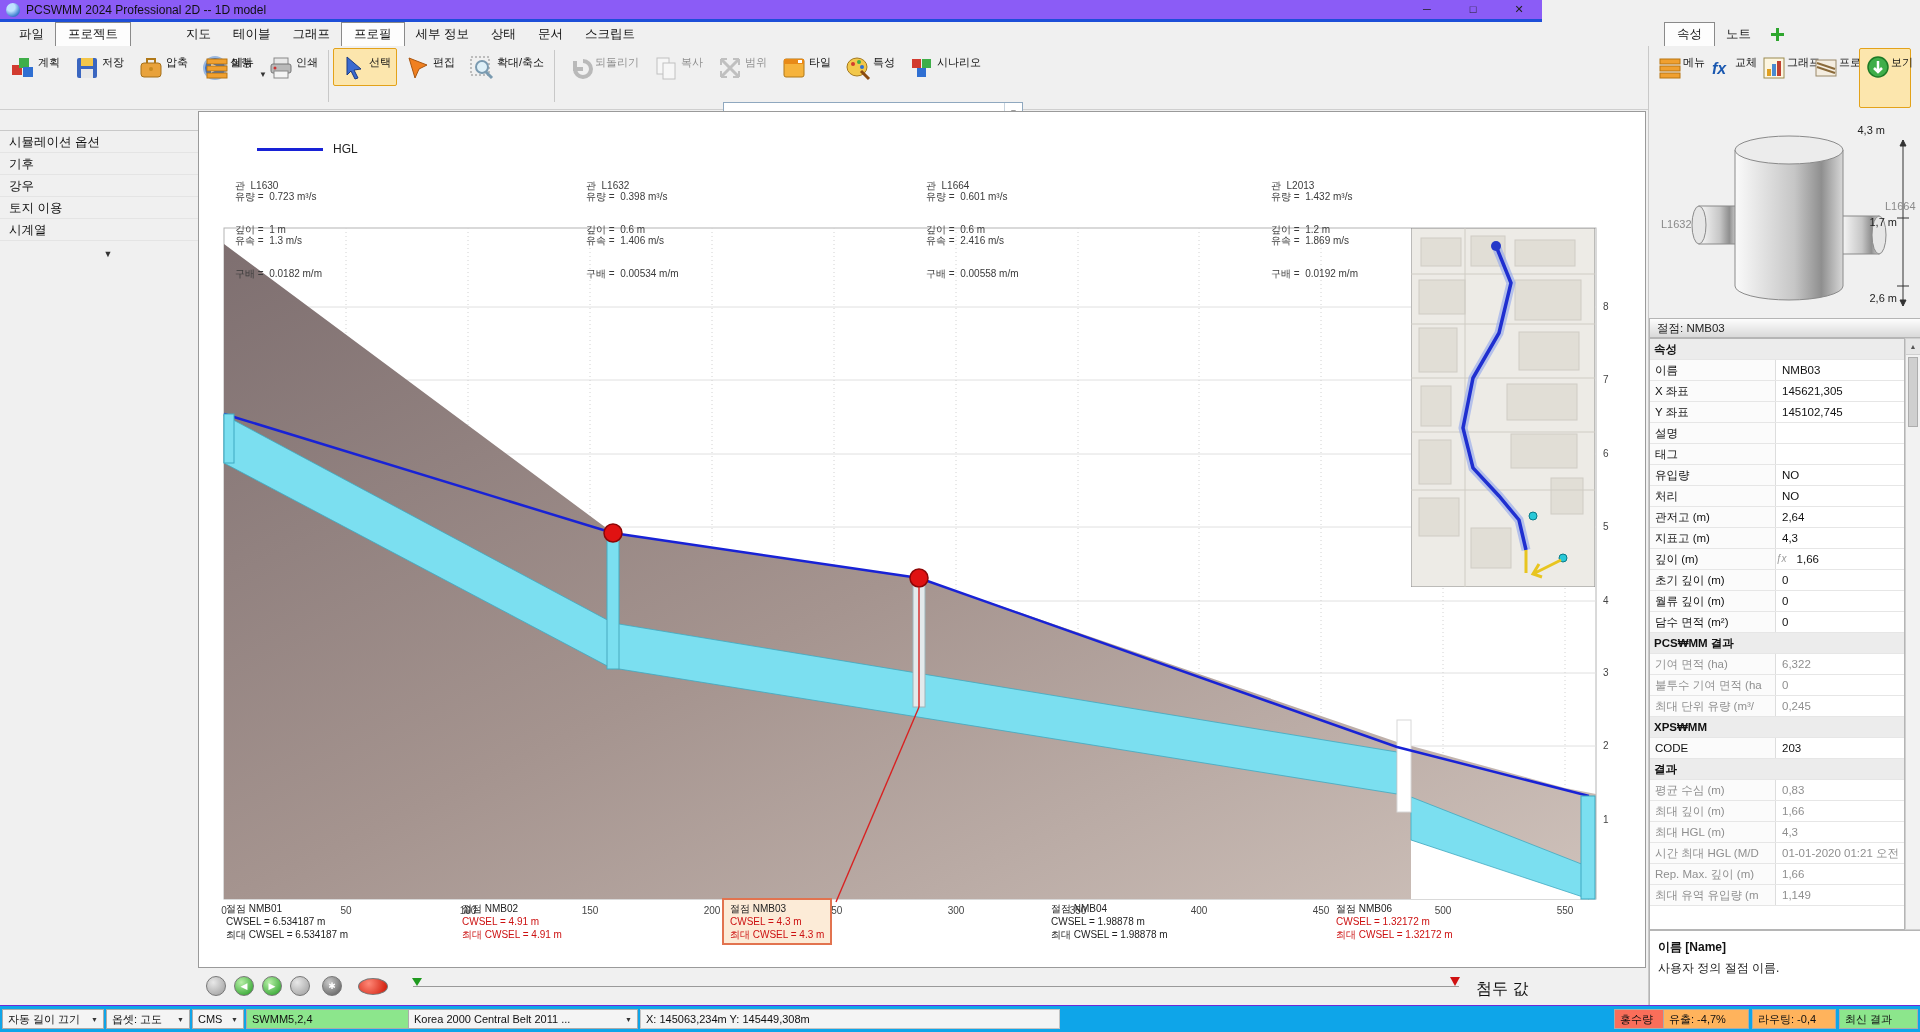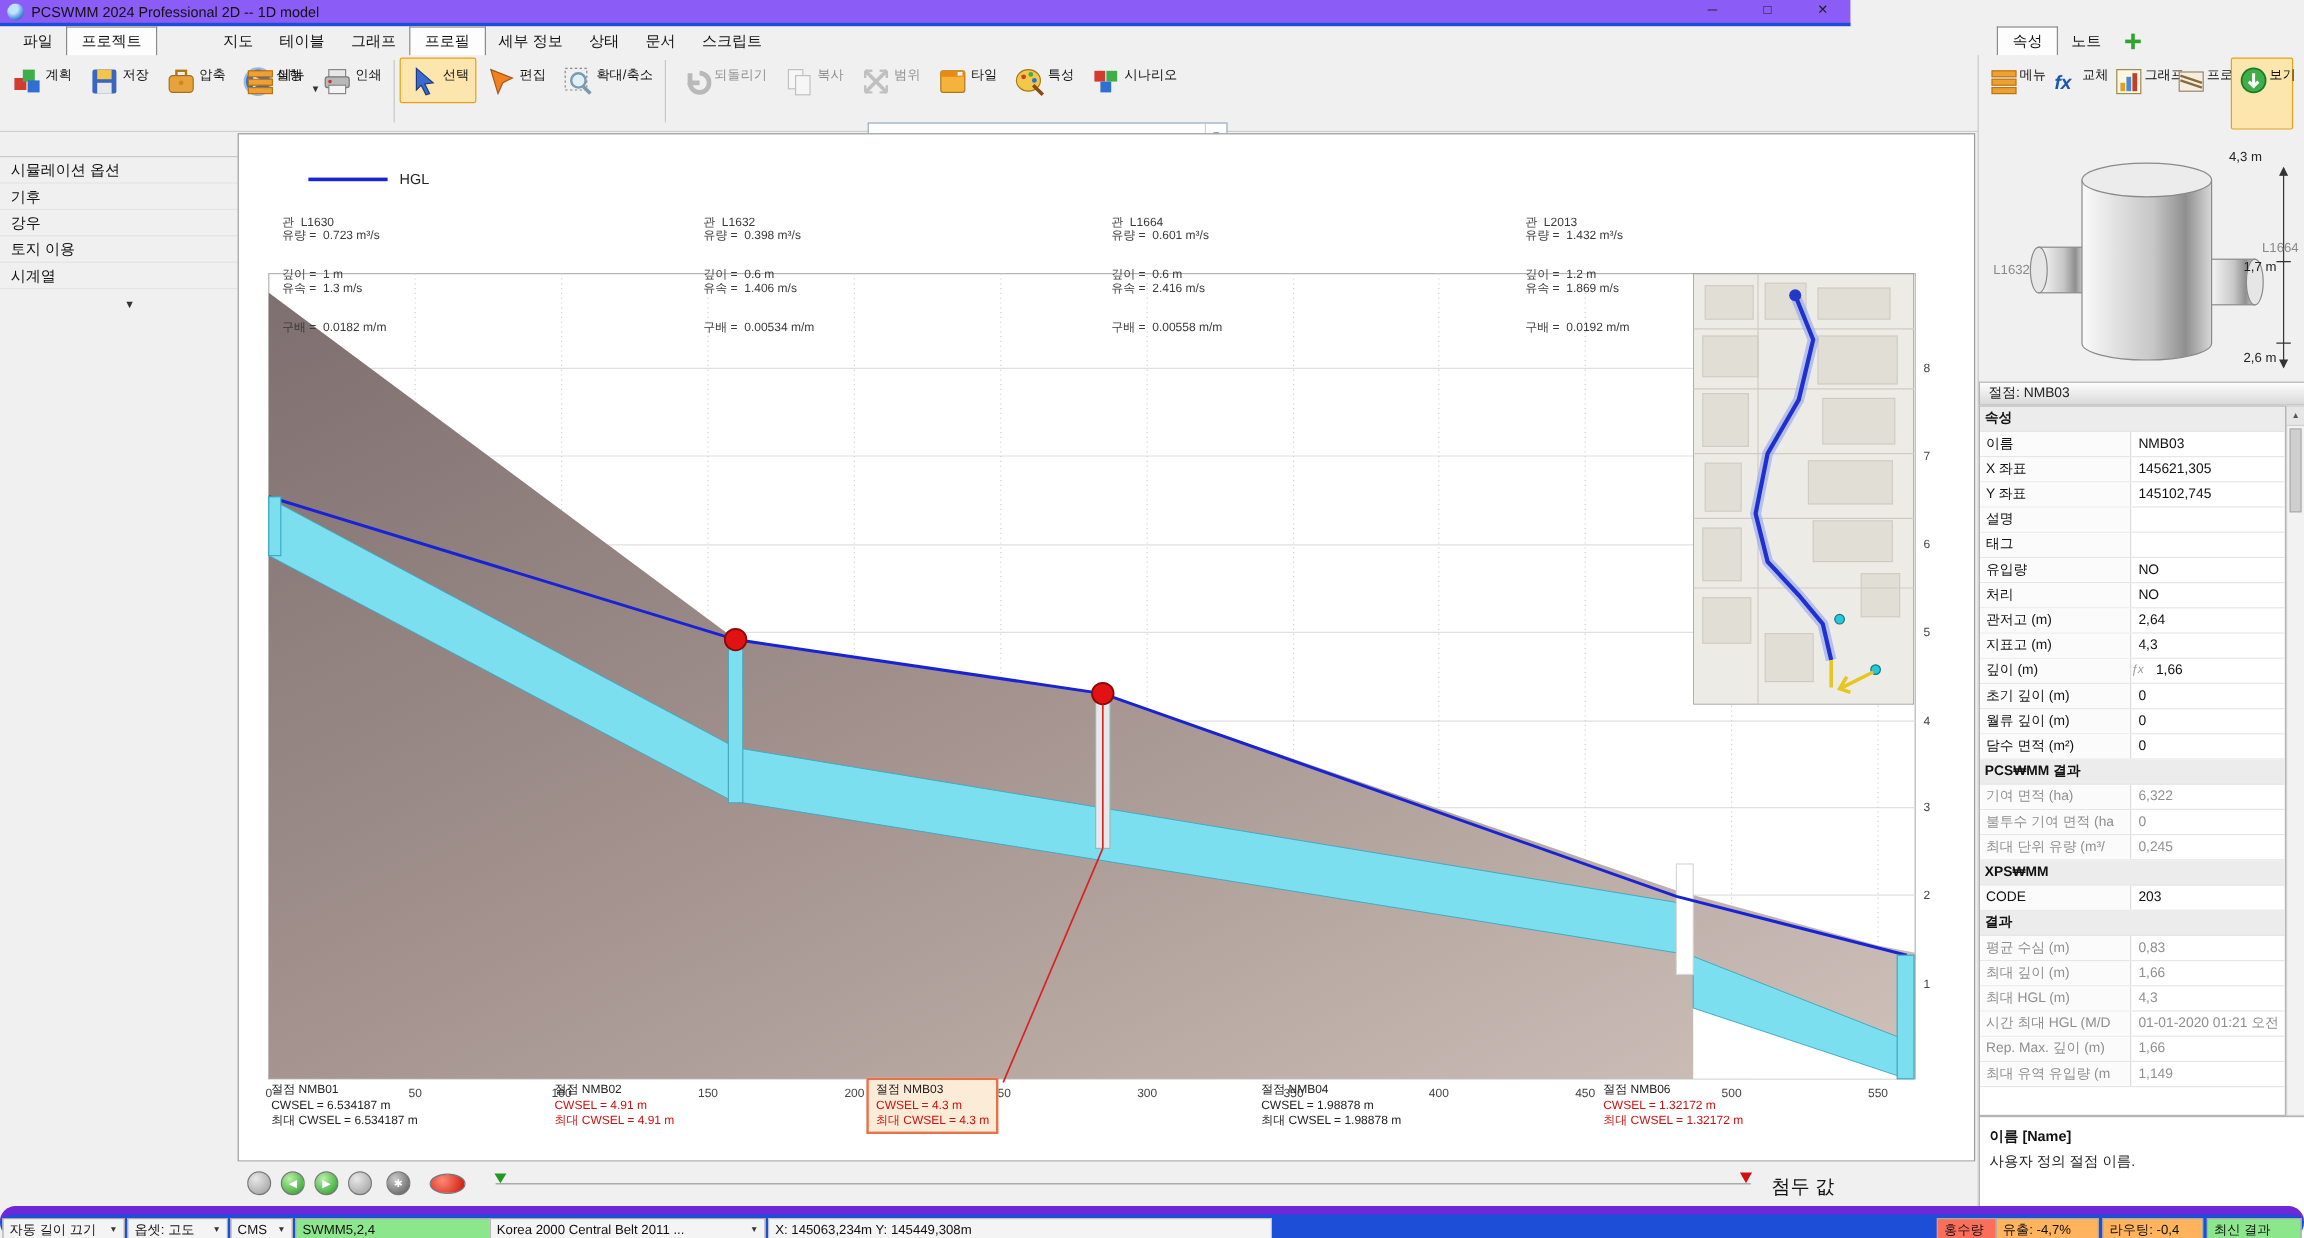--- a/index.html
+++ b/index.html
@@ -70,21 +70,21 @@
   .tpbtn .g { position:absolute; left:0; top:0; width:100%; height:100%; display:flex; align-items:center;
     justify-content:center; color:#fff; font-size:9px; font-weight:bold; }
   #slider-track { position:absolute; left:215px; top:18px; width:1046px; height:1px; background:#9a9a9a; }
   #slider-start { position:absolute; left:214px; top:10px; width:0; height:0;
     border-left:5px solid transparent; border-right:5px solid transparent; border-top:8px solid #1f9a1f; }
   #slider-thumb { position:absolute; left:1252px; top:9px; width:0; height:0;
     border-left:5px solid transparent; border-right:5px solid transparent; border-top:9px solid #d01111; }
   #slider-label { position:absolute; left:1278px; top:11px; font-size:16px; color:#111; }
 
   
-  #statusbar { position:absolute; left:0; top:1005px; width:1920px; height:27px; background:#1d4ed8; border-top:7px solid #6d28d9;border-radius:13px; }
+  #statusbar { position:absolute; left:0; top:1005px; width:1920px; height:27px; background:#0ea5e9; border-top:1px solid #6d28d9; }
   .seg { position:absolute; top:3px; height:20px; border:1px solid #ababab; background:#f4f4f4;
     font-size:11px; line-height:18px; padding:0 5px; white-space:nowrap; overflow:hidden; display:flex; }
   .seg .segtxt { flex:1; }
   .seg .caret { font-size:7px; color:#333; margin-left:5px; line-height:19px; }
   .seg.green { background:#8ce68c; }
   .seg.red { background:#fa6e5a;margin-left:16px; }
   .seg.orange { background:#ffb35c; }
 
   
   #right-panel { position:absolute; left:1648px; top:46px; width:272px; height:959px; background:#f0f0f0; border-left:1px solid #c9c9c9; }

